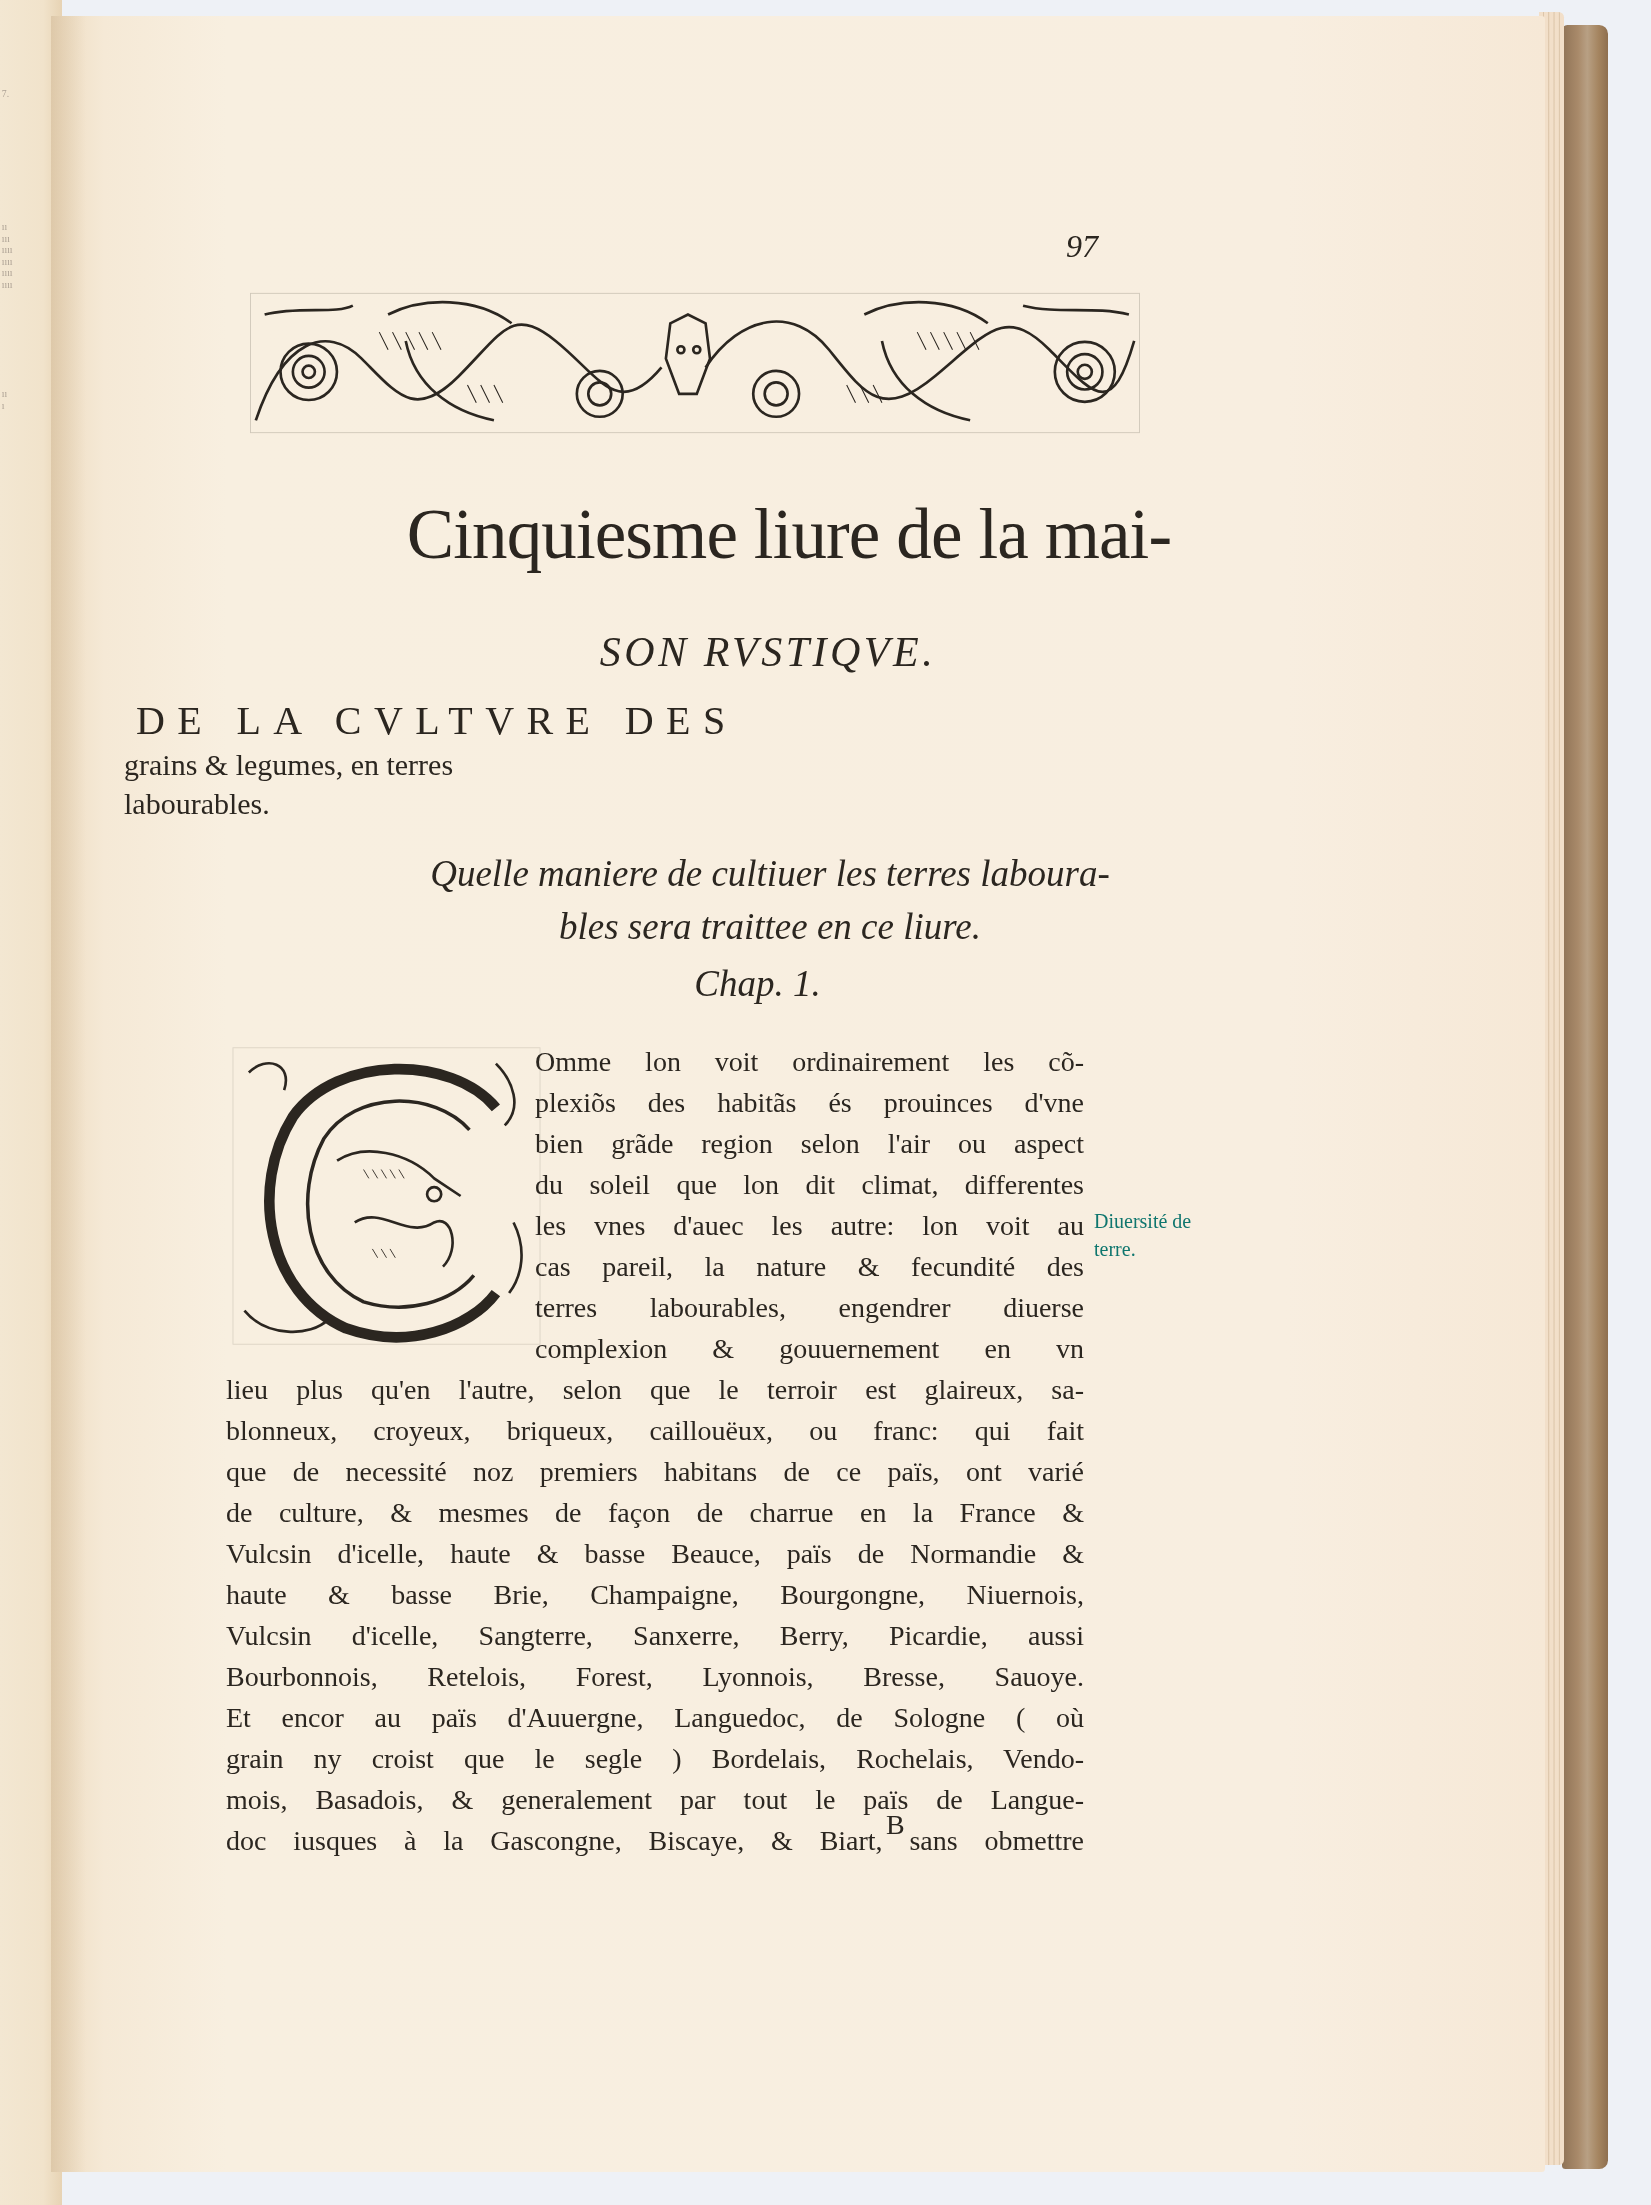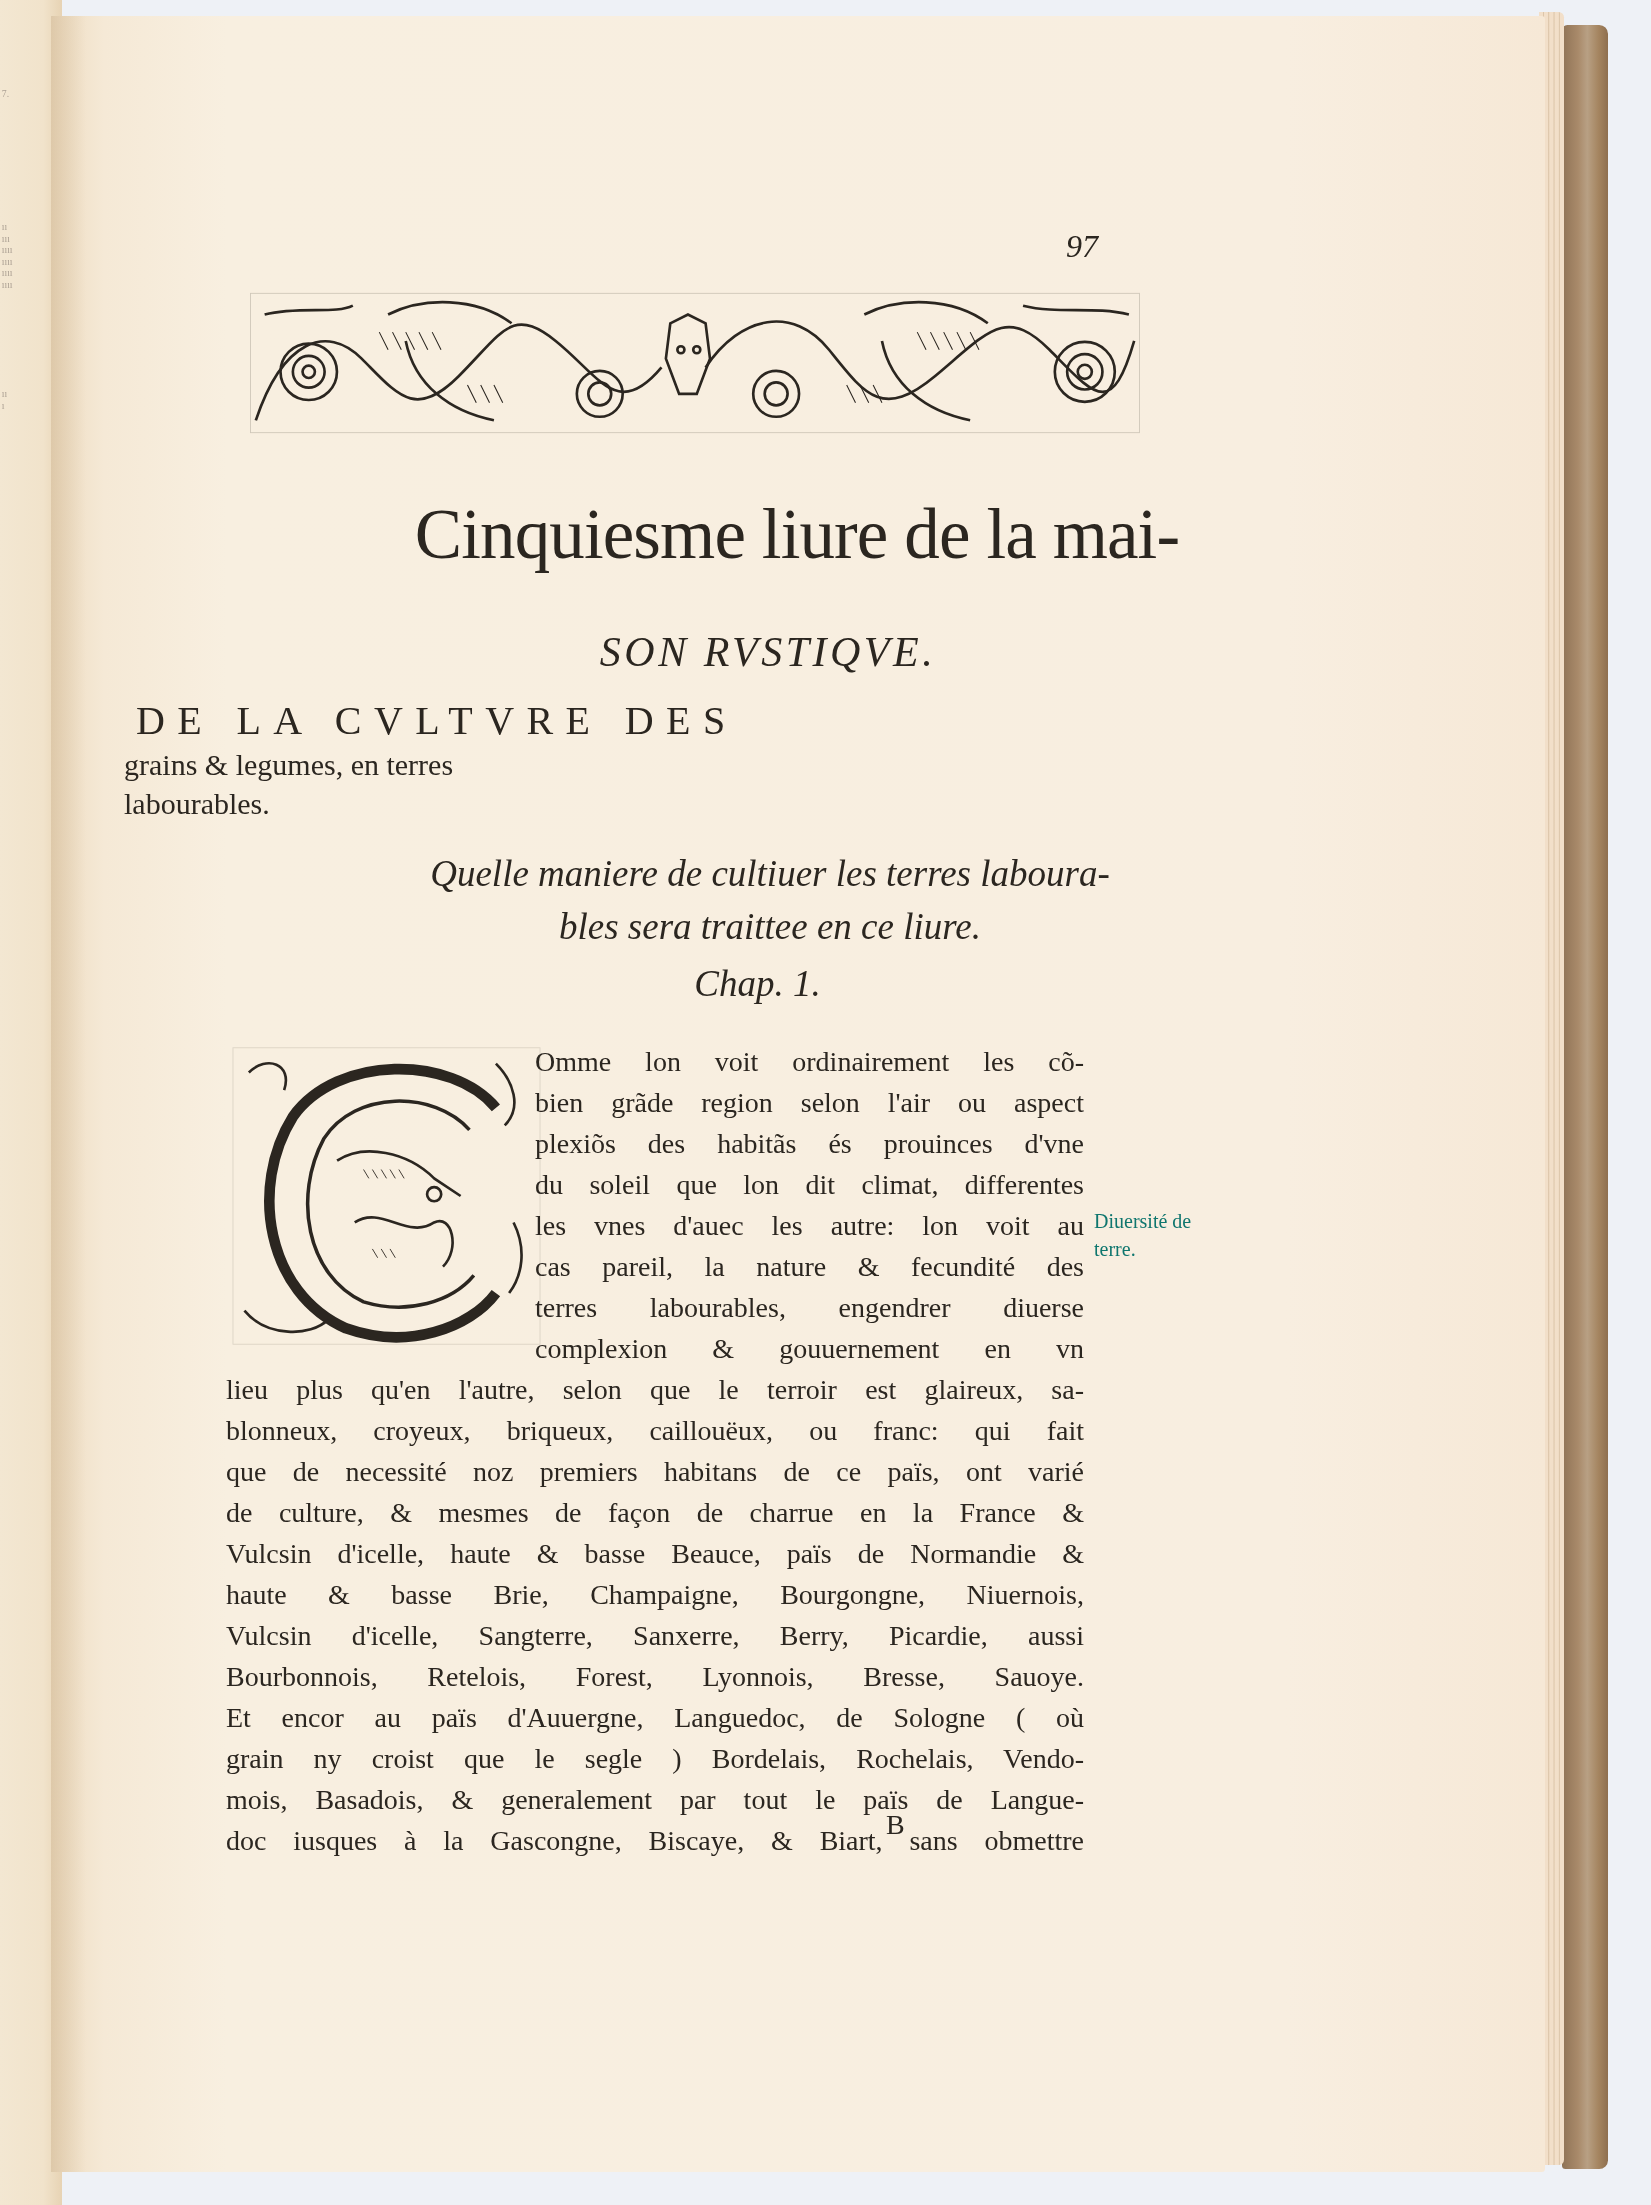--- a/index.html
+++ b/index.html
@@ -42,21 +42,21 @@
   }
   .folio {
     position: absolute; left: 1066px; top: 228px; font-style: italic; font-size: 32px;
   }
   
   .headpiece {
     position: absolute; left: 247px; top: 288px; width: 896px; height: 150px;
   }
   .title1 {
     position: absolute; left: 0; width: 1412px; top: 494px; text-align: center;
-    font-size: 71px; padding-left: 16px; letter-spacing: -0.9px;
+    font-size: 71px; padding-left: 8px; letter-spacing: -0.9px;
   }
   .title1 span { display: inline-block; margin-left: 150px; }
   .title2 {
     position: absolute; left: 0; width: 1412px; top: 628px; text-align: center;
     font-style: italic; font-size: 42px; letter-spacing: 3.5px;
   }
   .title2 span { display: inline-block; margin-left: 124px; }
   .title3 {
     position: absolute; left: 0; width: 1412px; top: 697px; text-align: left;
     font-size: 40px; letter-spacing: 12.4px; padding-left: 12px;
@@ -176,22 +176,22 @@
     <path d="M15 300 C 40 330, 90 330, 110 310"></path>
   </g>
   <g stroke="#2b2620" stroke-width="1">
     <path d="M150 140 l6 10 M160 140 l6 10 M170 140 l6 10 M180 140 l6 10 M190 140 l6 10"></path>
     <path d="M160 230 l6 10 M170 230 l6 10 M180 230 l6 10"></path>
   </g>
 </svg>
 
 <div class="body-text">
   <span class="line indent">Omme lon voit ordinairement les cõ-</span>
+  <span class="line indent">plexiõs des habitãs és prouinces d'vne</span>
   <span class="line indent">bien grãde region selon l'air ou aspect</span>
-  <span class="line indent">plexiõs des habitãs és prouinces d'vne</span>
   <span class="line indent">du soleil que lon dit climat, differentes</span>
   <span class="line indent">les vnes d'auec les autre: lon voit au</span>
   <span class="line indent">cas pareil, la nature &amp; fecundité des</span>
   <span class="line indent">terres labourables, engendrer diuerse</span>
   <span class="line indent">complexion &amp; gouuernement en vn</span>
   <span class="line">lieu plus qu'en l'autre, selon que le terroir est glaireux, sa-</span>
   <span class="line">blonneux, croyeux, briqueux, caillouëux, ou franc: qui fait</span>
   <span class="line">que de necessité noz premiers habitans de ce païs, ont varié</span>
   <span class="line">de culture, &amp; mesmes de façon de charrue en la France &amp;</span>
   <span class="line">Vulcsin d'icelle, haute &amp; basse Beauce, païs de Normandie &amp;</span>

